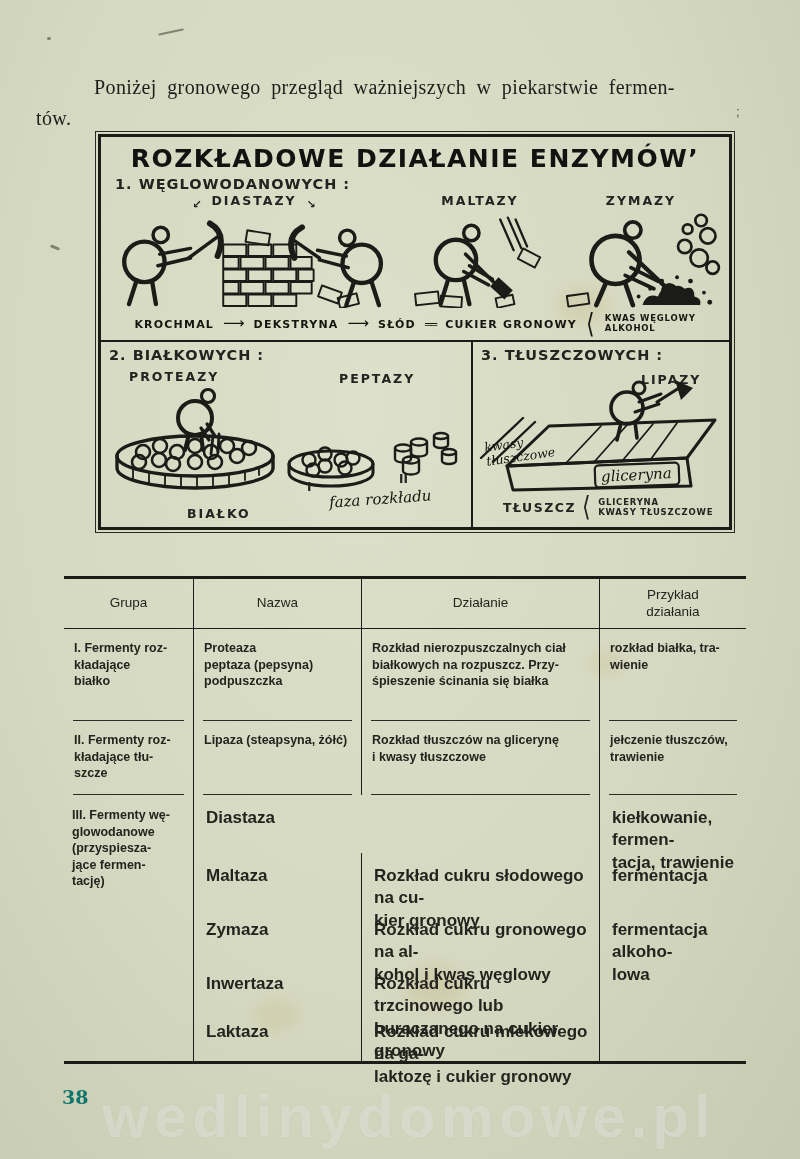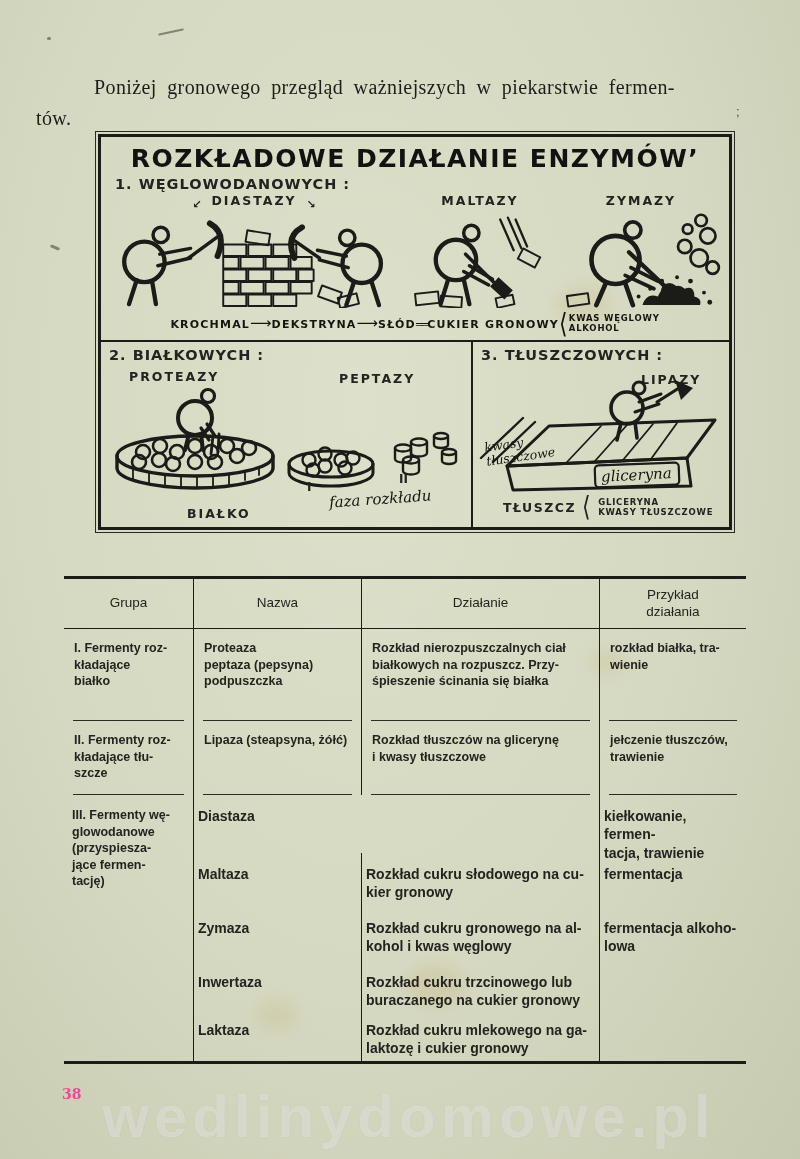--- a/index.html
+++ b/index.html
@@ -39,21 +39,21 @@
     font-size:25px;letter-spacing:1.5px;color:#121210;
   }
   .sec1-head{margin:3px 0 0 14px;font-family:"DejaVu Sans",sans-serif;font-weight:bold;font-size:14.5px;letter-spacing:1px}
   .scenes{display:flex;align-items:flex-end;justify-content:space-between;padding:0 8px;height:116px}
   .scene{display:flex;flex-direction:column;align-items:center}
   .scene-label{font-family:"DejaVu Sans",sans-serif;font-weight:bold;font-size:12.5px;letter-spacing:2px;height:16px;display:flex;gap:10px;align-items:center}
   .scene-label .arr{font-size:11px;letter-spacing:0;position:relative;top:4px}
   svg{display:block}
   .sketch{stroke:var(--ink);fill:none;stroke-linecap:round;stroke-linejoin:round}
 
-  .chain{display:flex;align-items:center;justify-content:center;height:32px;
+  .chain{display:flex;align-items:center;justify-content:center;gap:9px;height:32px;
     font-family:"DejaVu Sans",sans-serif;font-weight:bold;font-size:11px;letter-spacing:1.2px;color:#15150f}
   .chain .arrow{font-size:15px;letter-spacing:0;font-weight:normal;position:relative;top:-1px}
   .chain .eq{letter-spacing:-1px}
   .brace{font-size:22px;font-weight:normal;transform:scaleY(1.25);position:relative;top:-1px}
   .stack{display:inline-flex;flex-direction:column;line-height:1.15;font-size:8.5px;letter-spacing:.8px}
 
   .d-divider{border-top:2.5px solid var(--ink)}
   .d-bottom{flex:1;display:flex}
   .sec2{width:372px;border-right:2.5px solid var(--ink);position:relative}
   .sec3{flex:1;position:relative}
@@ -80,32 +80,32 @@
   .cell{position:relative;padding:11px 5px 6px 10px;font-weight:bold;font-size:12.5px;line-height:1.32;white-space:pre-line}
   .r1>.cell{height:92px}
   .r2>.cell{height:74px}
   .r1>.cell::after,.r2>.cell::after{
     content:"";position:absolute;left:9px;right:9px;bottom:0;border-top:1.5px solid #2c2c26;
   }
   .trow3 .gcell{grid-column:1;grid-row:1/6;position:relative;padding:12px 4px 12px 8px;font-weight:bold;font-size:12.5px;line-height:1.32;white-space:pre-line}
   .trow3 .c2{grid-column:2;border-left:1.6px solid var(--ink)}
   .trow3 .c3{grid-column:3;border-left:1.6px solid var(--ink)}
   .trow3 .c4{grid-column:4;border-left:1.6px solid var(--ink)}
-  .trow3 .sub{padding:12px 5px 0 4px;font-weight:bold;font-size:14px;line-height:1.32;white-space:pre-line}
+  .trow3 .sub{padding:12px 5px 0 12px;font-weight:bold;font-size:17px;line-height:1.32;white-space:pre-line}
   .rh1{height:58px}.rh2{height:54px}.rh3{height:54px}.rh4{height:48px}.rh5{height:52px}
 
   
   .watermark{
     position:absolute;left:56px;top:1040px;width:706px;text-align:center;
     font-family:"Liberation Sans",sans-serif;font-weight:bold;font-size:60px;letter-spacing:5px;
     color:var(--wm);white-space:nowrap;pointer-events:none;
     text-shadow:0 0 1px rgba(120,120,105,.25);
     margin-top:42px;
   }
-  .pageno{position:absolute;left:62px;top:1086px;font-family:"DejaVu Serif",serif;font-weight:bold;font-size:14px;color:#ec4899}
+  .pageno{position:absolute;left:62px;top:1086px;font-family:"DejaVu Serif",serif;font-weight:bold;font-size:19px;color:#0f766e}
   .margin-mark{position:absolute;font-size:13px;color:#4a4a40}
 </style>
 </head>
 <body>
 
 <div class="page">
 
   <div class="stain st1"></div>
   <div class="stain st2"></div>
   <div class="stain st3"></div>

